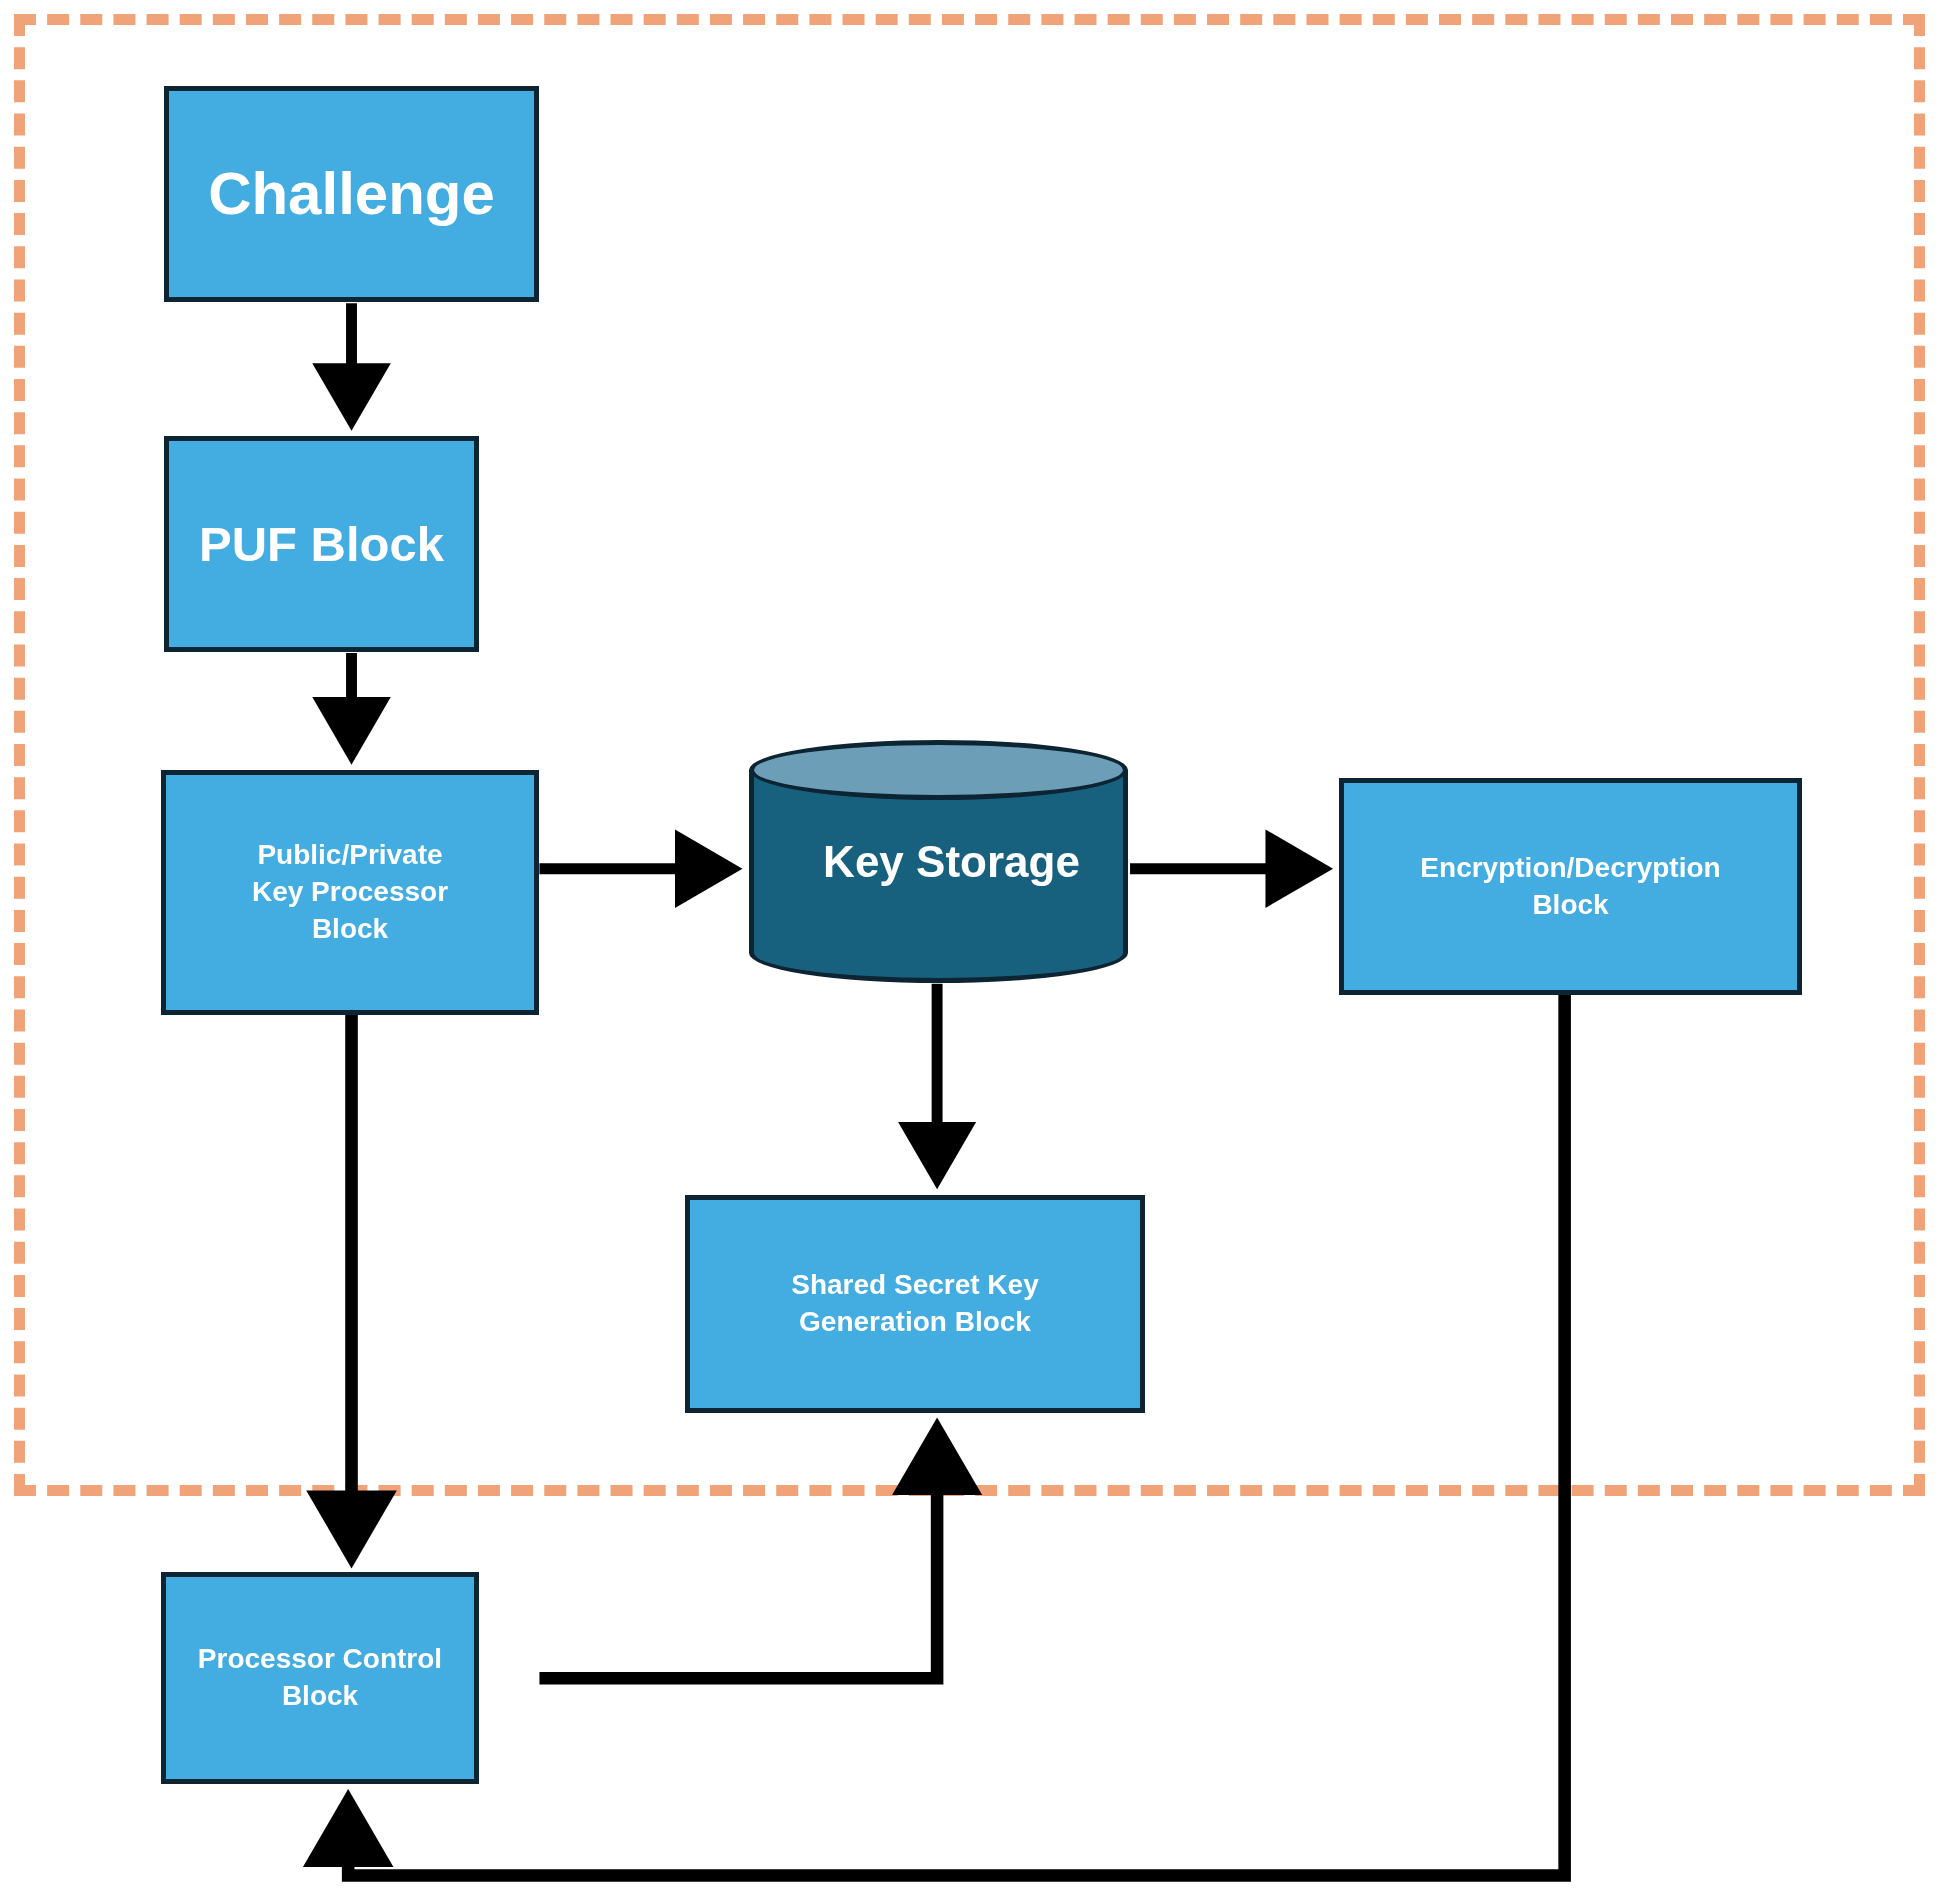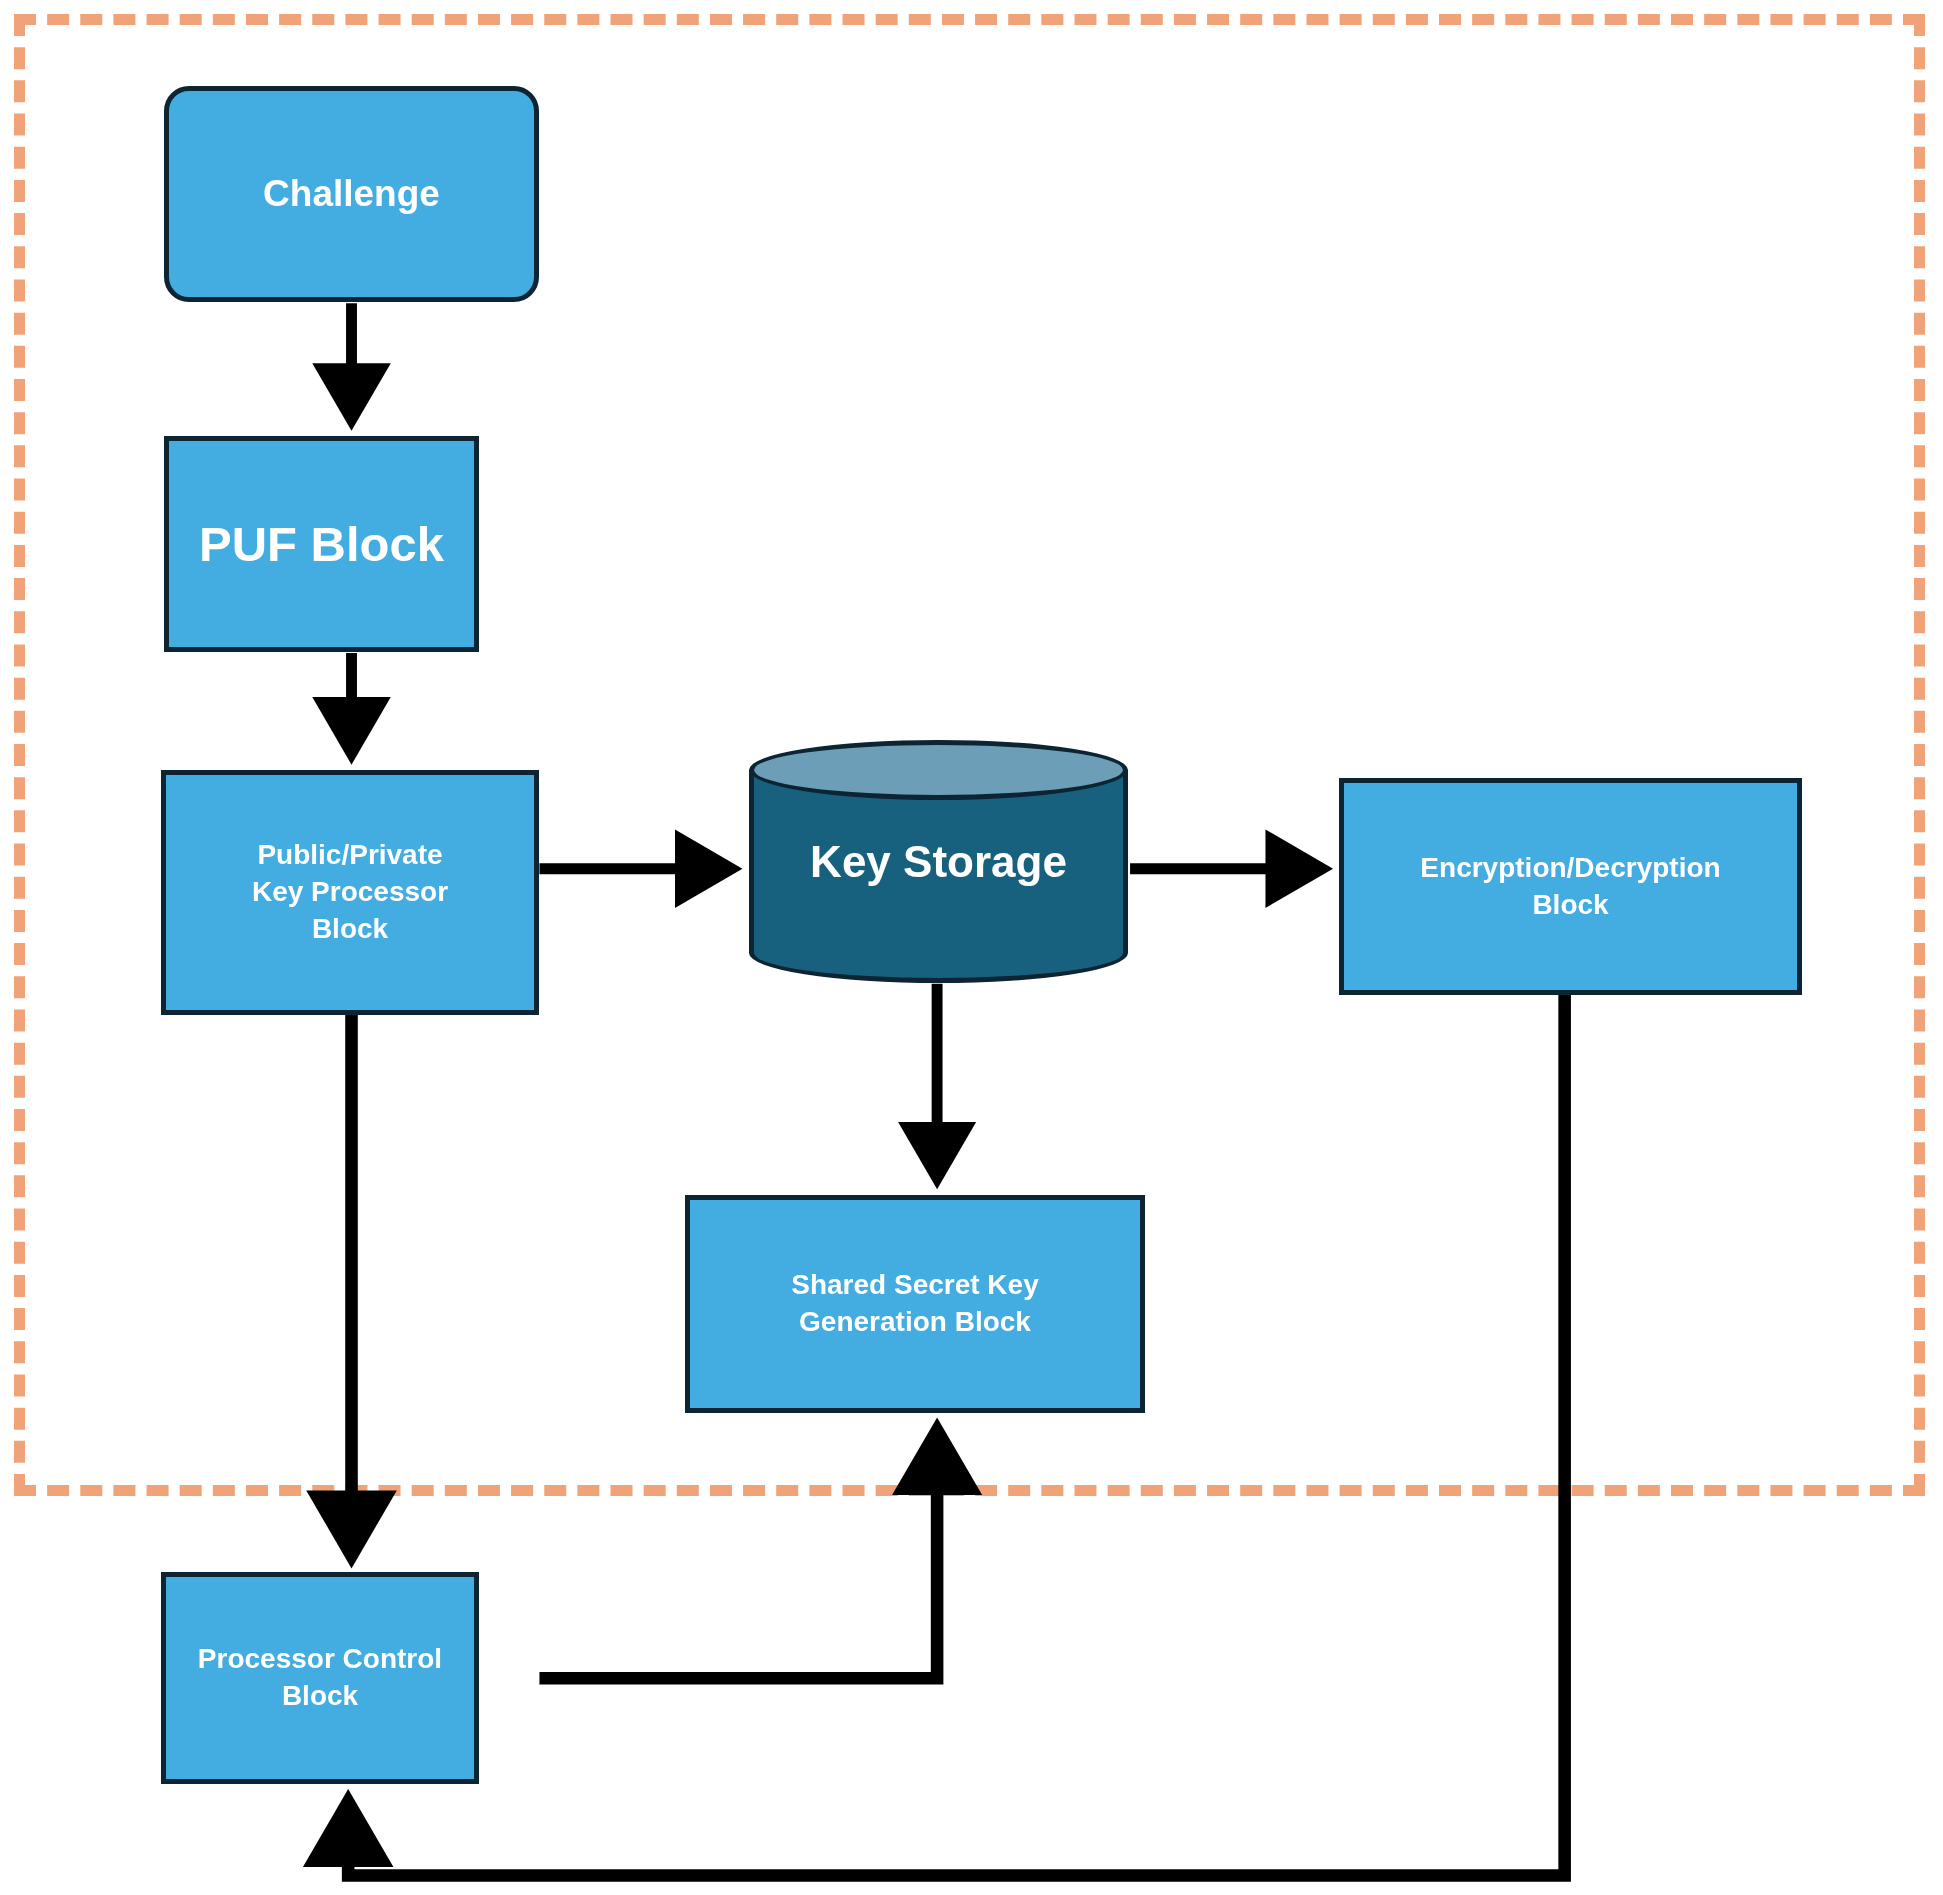--- a/index.html
+++ b/index.html
@@ -44,22 +44,21 @@
     color: #ffffff;
     font-weight: bold;
     line-height: 1.32;
     padding: 3.4px 8.4px;
     user-select: none;
   }
   .node-box .label { display: block; width: 100%; }
 
   #node-challenge {
     left: 164px; top: 86px; width: 375px; height: 216px;
-    font-size: 37px;
-    border-radius: 25px;
+    font-size: 60px;
   }
   #node-puf {
     left: 164px; top: 436px; width: 315px; height: 216px;
     font-size: 49px;
   }
   #node-keygen {
     left: 161px; top: 770px; width: 378px; height: 245px;
     font-size: 28px;
   }
   #node-encdec {
@@ -117,20 +116,21 @@
     left: 0; top: 0;
     width: 379px; height: 243px;
     display: flex;
     align-items: center;
     justify-content: center;
     color: #ffffff;
     font-size: 44px;
     font-weight: bold;
     text-align: center;
     user-select: none;
+    padding-left: 13px;
   }
 
   
   #connectors {
     position: absolute;
     left: 0; top: 0;
     width: 1943px; height: 1896px;
     pointer-events: none;
   }
 </style>

